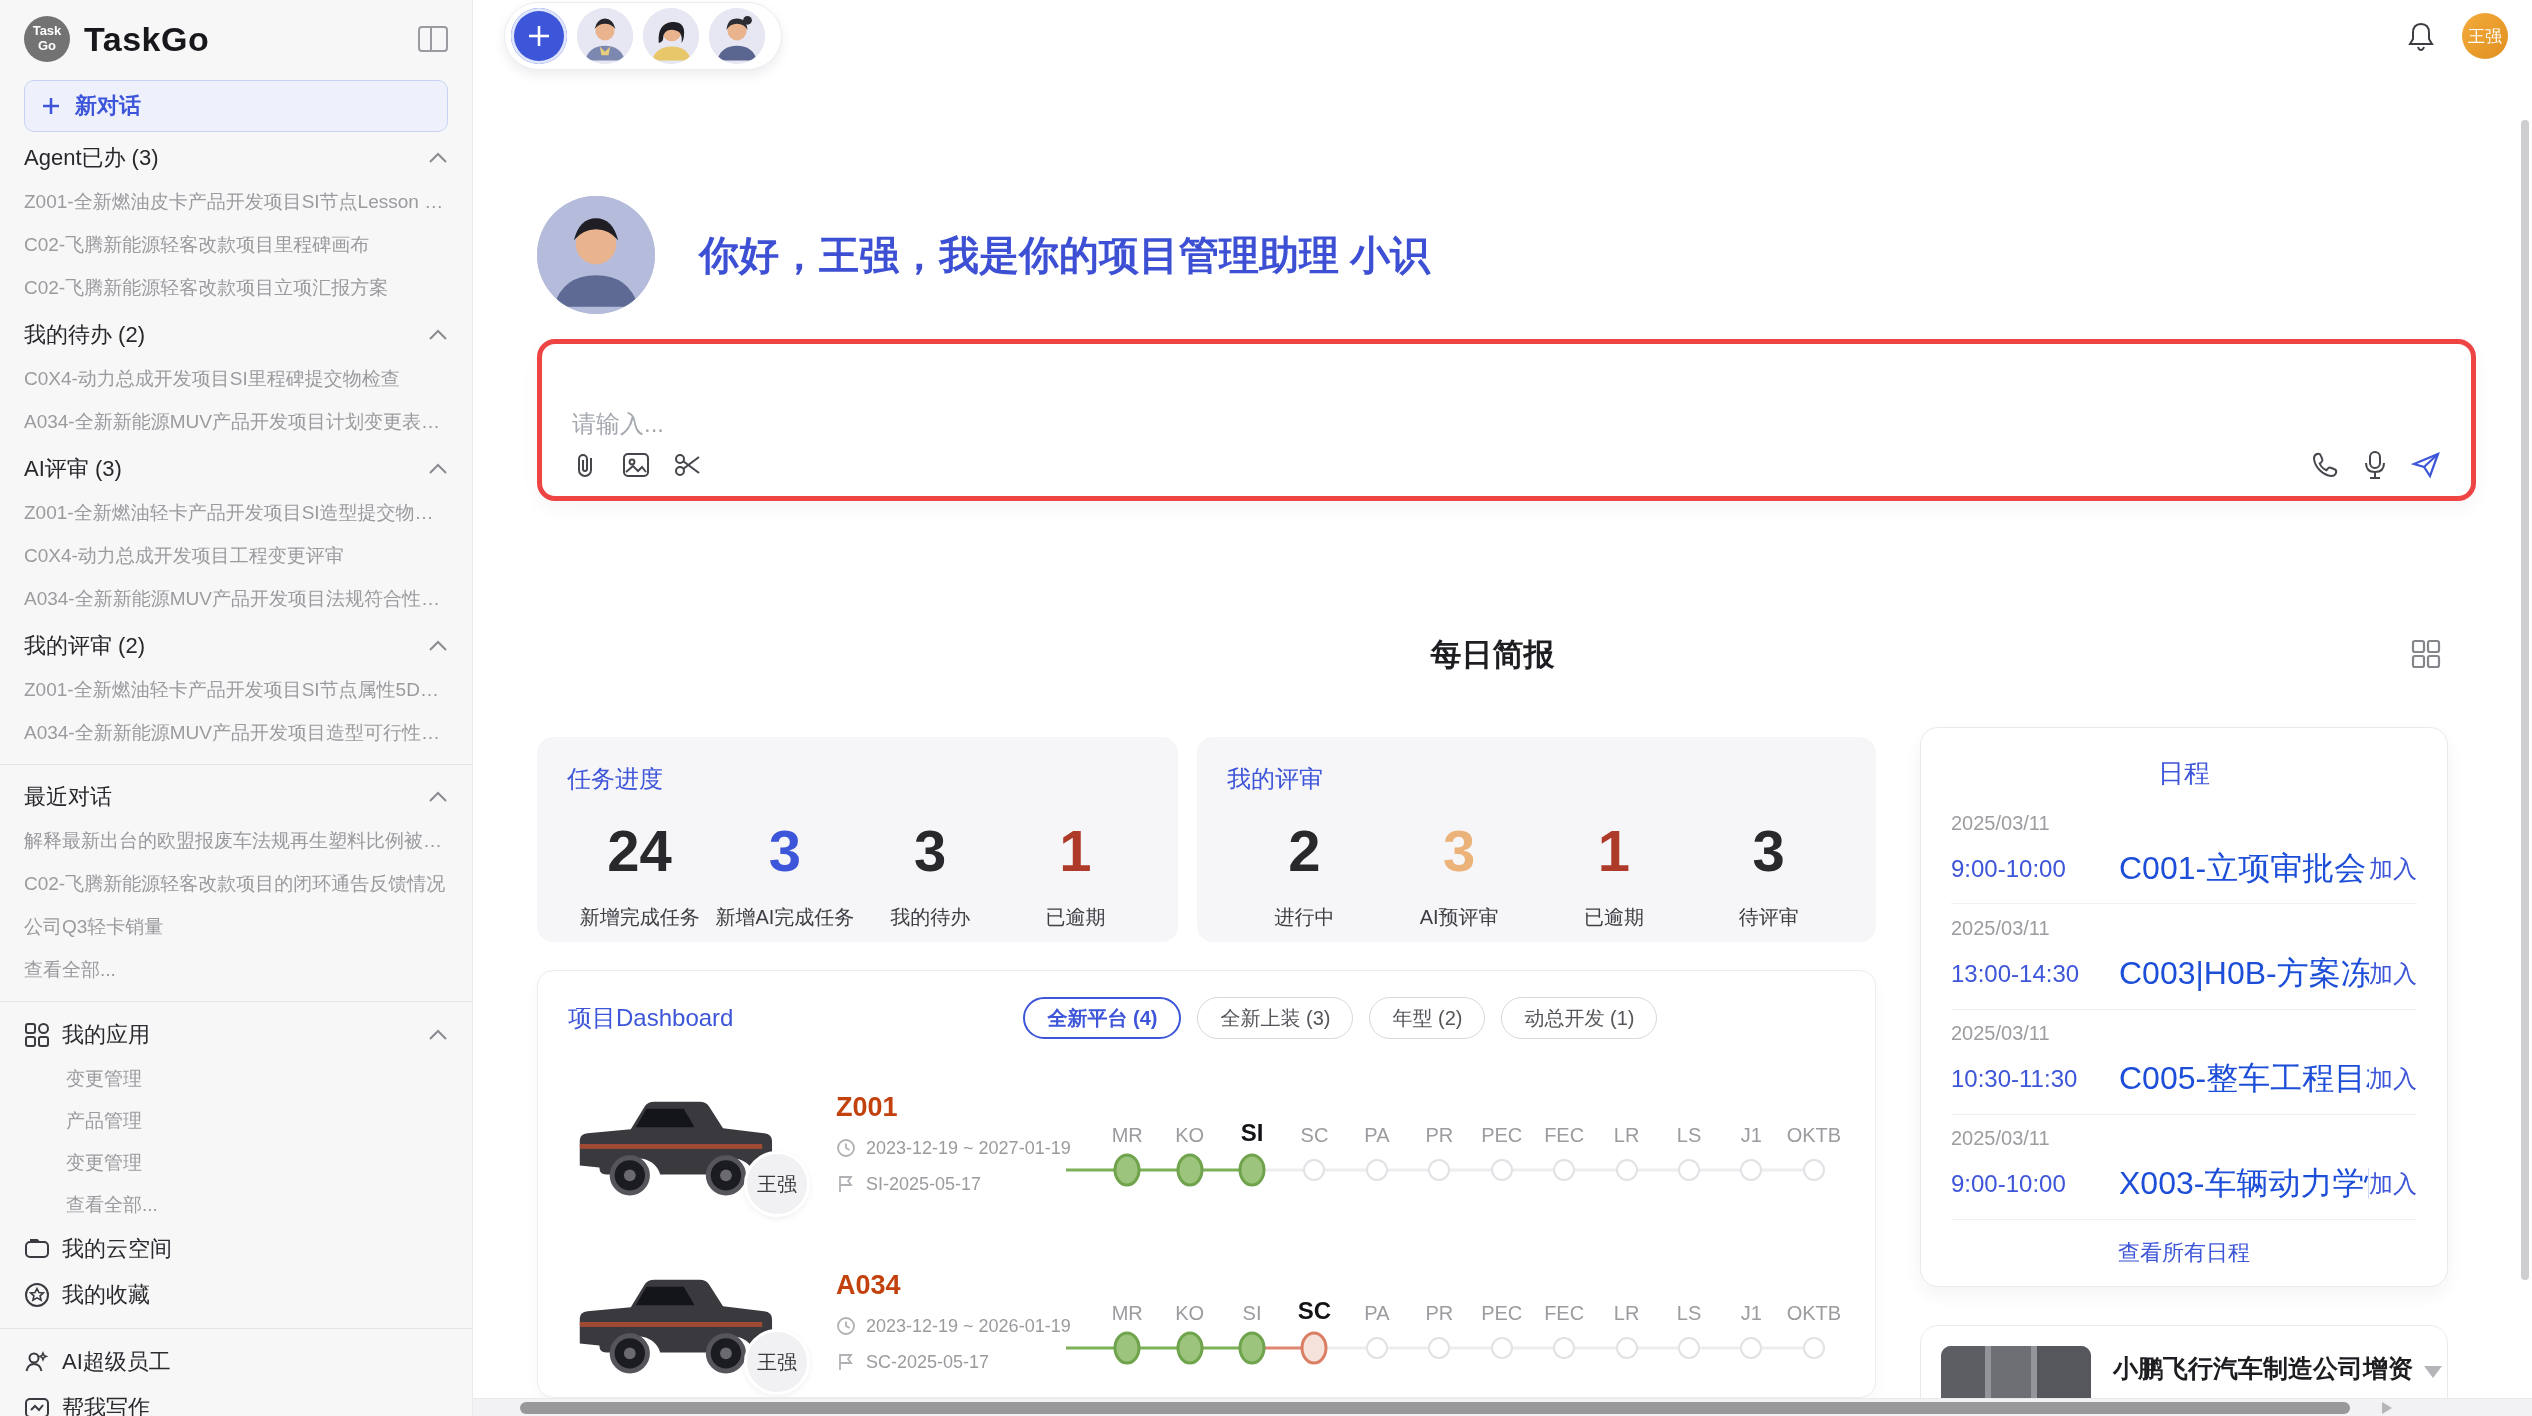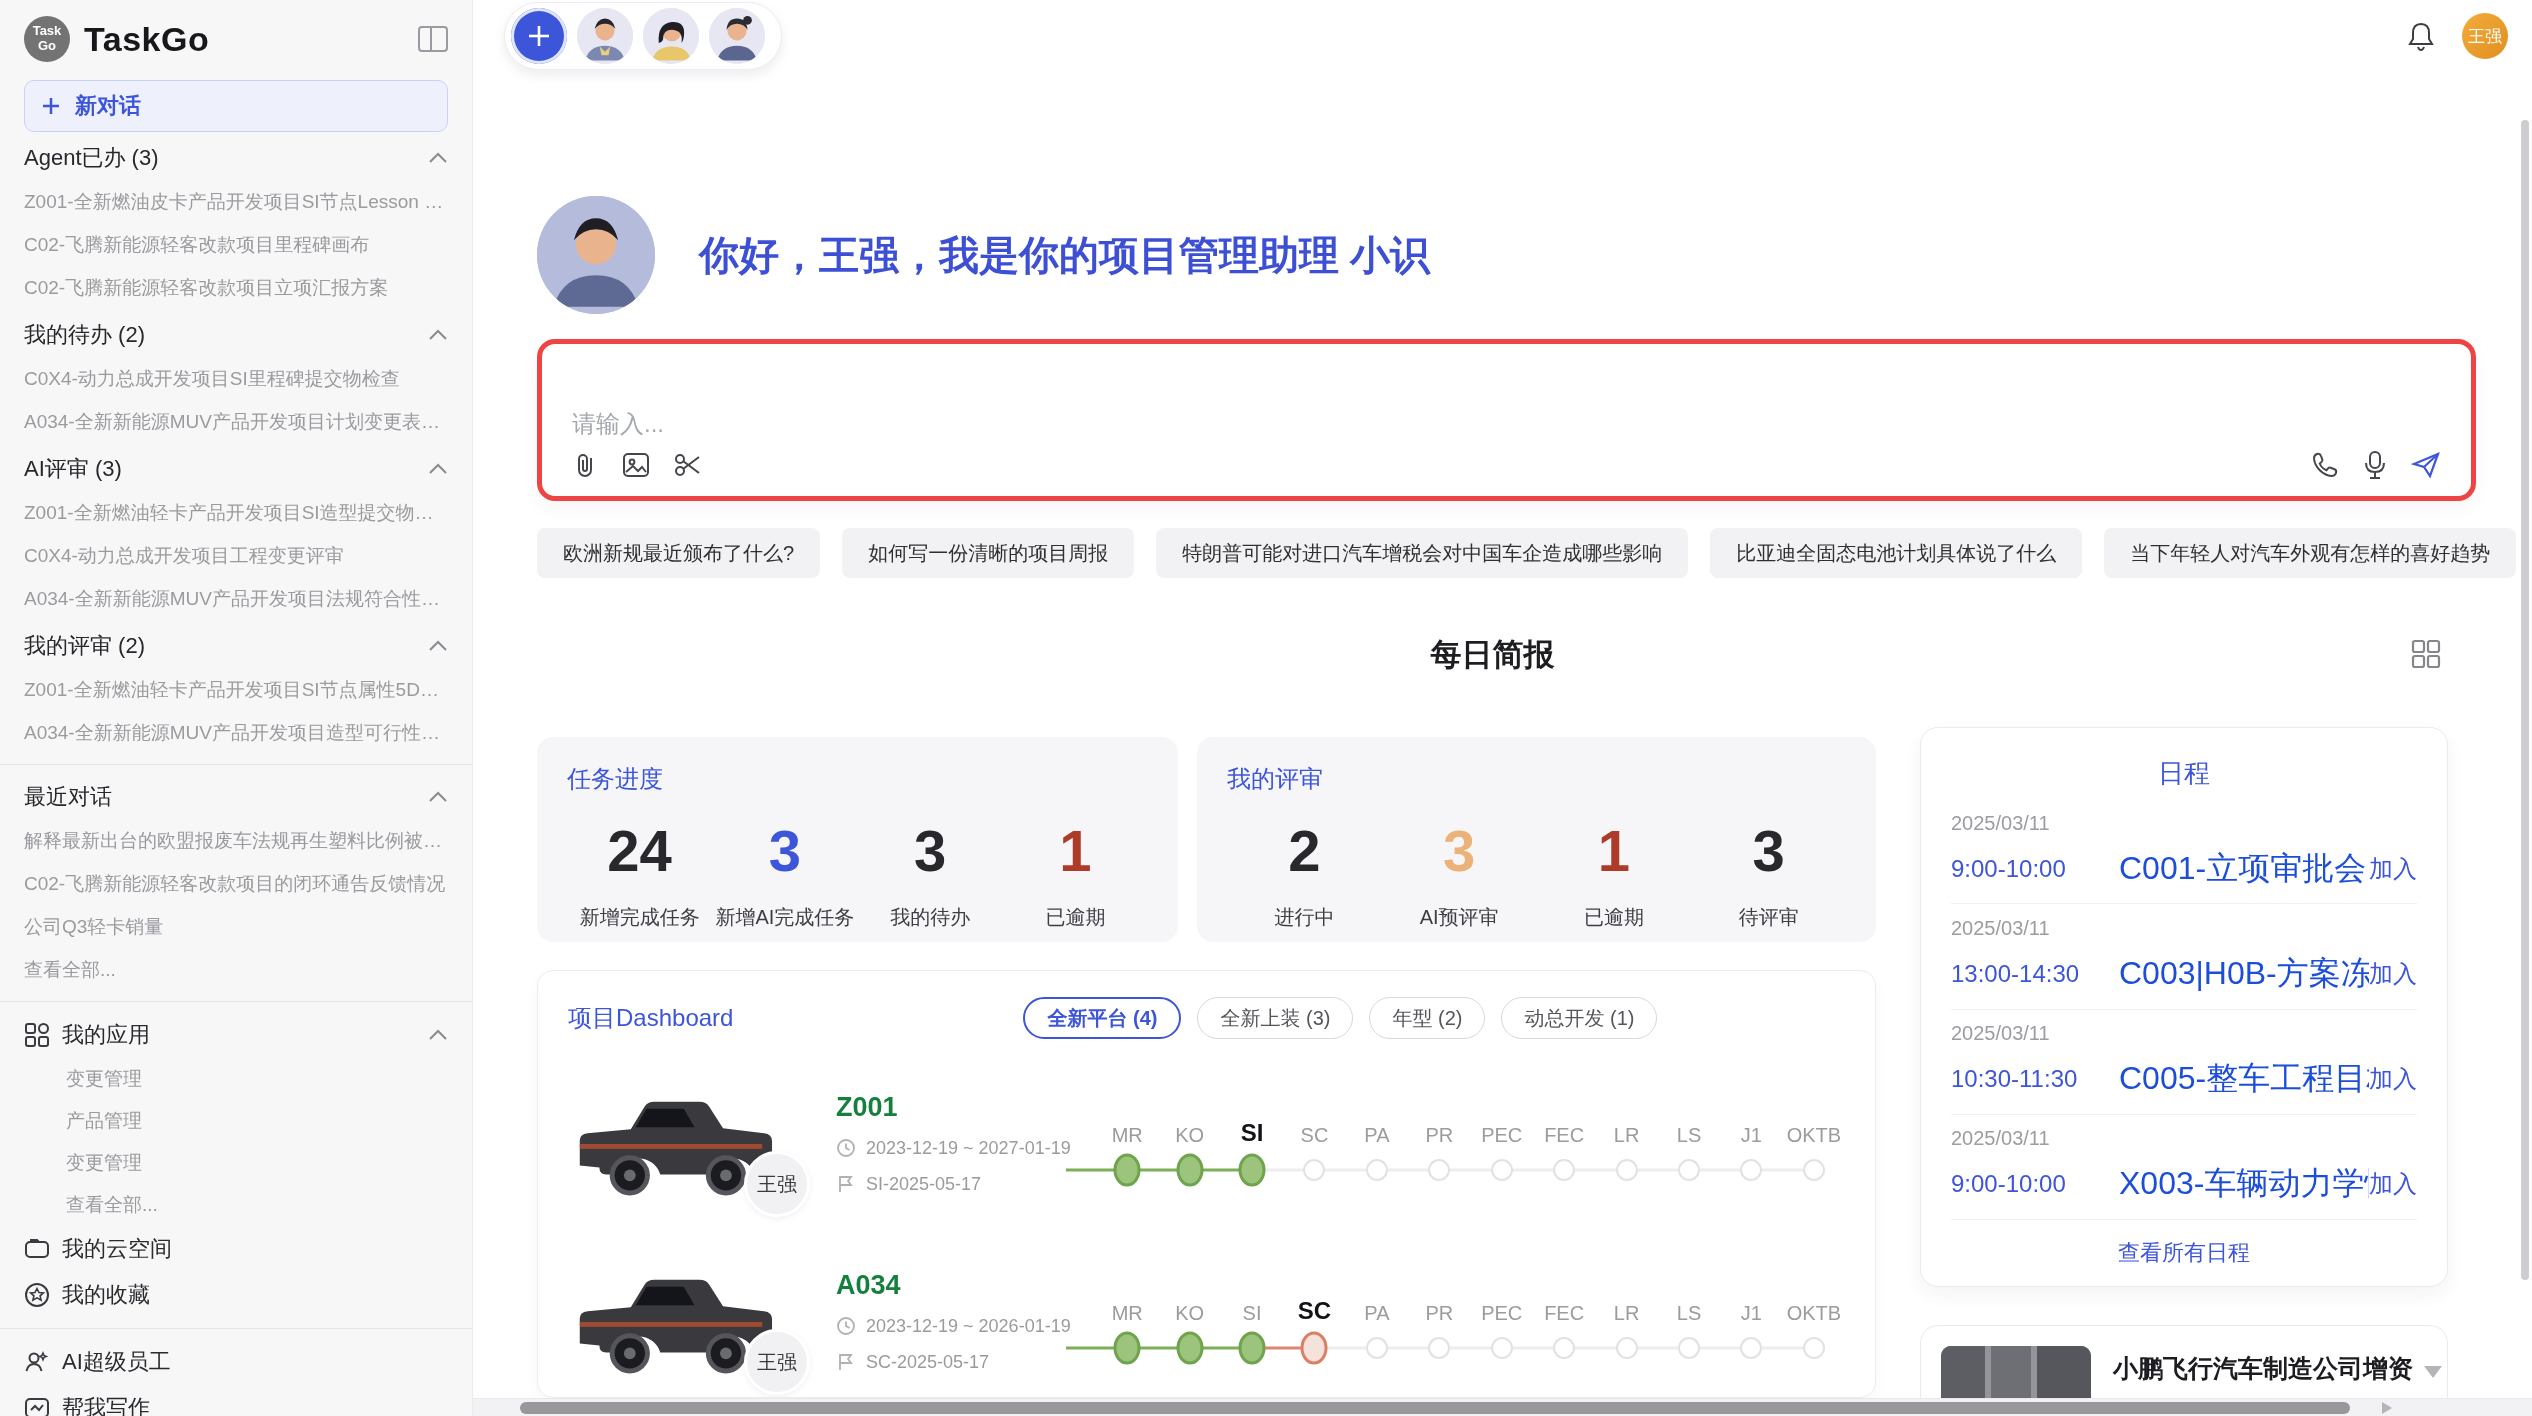--- a/index.html
+++ b/index.html
@@ -92,21 +92,21 @@
   .tabs { display:flex; gap:16px; margin-left:290px; }
   .tab { height:42px; padding:0 22px; border:1px solid #d8d8dd; border-radius:22px;
     display:flex; align-items:center; font-size:20px; color:#55555b; background:#fff; cursor:pointer; }
   .tab[data-state="active"] { border:2px solid #3D55D8; color:#3D55D8; font-weight:700; }
   .proj-row { display:flex; align-items:center; margin-top:30px; height:148px; }
   .truck { width:206px; height:132px; position:relative; flex-shrink:0; }
   .owner-chip { position:absolute; right:-36px; bottom:-8px; width:66px; height:66px; border-radius:50%;
     background:#f1f1f3; border:3px solid #fff; display:flex; align-items:center; justify-content:center;
     font-size:20px; color:#3a3a3f; box-shadow:0 2px 6px rgba(0,0,0,.06); }
   .proj-info { margin-left:62px; width:252px; flex-shrink:0; }
-  .proj-code { font-size:27px; font-weight:800; color:#15803d; }
+  .proj-code { font-size:27px; font-weight:800; color:#c2410c; }
   .proj-meta { display:flex; align-items:center; gap:10px; margin-top:15px; font-size:18px; color:#9b9b9f; }
   .milestones { flex:1; display:flex; margin-left:8px; margin-top:20px; }
   .ms { flex:1; text-align:center; }
   .ms-label { height:34px; display:flex; align-items:flex-end; justify-content:center;
     font-size:20px; color:#9b9ba0; }
   .ms-label[data-state="active"] { font-size:24px; font-weight:800; color:#121217; }
   .ms-track { position:relative; height:46px; }
   .ms-seg { position:absolute; right:50%; left:-50%; top:50%; height:3px; transform:translateY(-50%); background:#ededf0; }
   .ms-seg[data-state="green"] { background:#7CB058; }
   .ms-seg[data-state="red"]   { background:#DD8671; }
@@ -414,33 +414,20 @@
       </span>
       <span class="tool">
         <svg width="30" height="28" viewBox="0 0 30 28" fill="none" stroke="#3D55D8" stroke-width="2.2">
             <path d="M3 13 L27 3 L19 25 L13 16 Z"></path>
             <line x1="13" y1="16" x2="27" y2="3"></line>
           </svg>
       </span>
     </div>
   </section>
 
-  <div class="chips">
-
-      <div class="chip">欧洲新规最近颁布了什么?</div>
-
-      <div class="chip">如何写一份清晰的项目周报</div>
-
-      <div class="chip">特朗普可能对进口汽车增税会对中国车企造成哪些影响</div>
-
-      <div class="chip">比亚迪全固态电池计划具体说了什么</div>
-
-      <div class="chip">当下年轻人对汽车外观有怎样的喜好趋势</div>
-
-  </div>
 
   <div class="daily-h">每日简报</div>
   <span class="daily-grid-icon">
     <svg width="32" height="32" viewBox="0 0 32 32" fill="none" stroke="#85858b" stroke-width="2.2">
       <rect x="3" y="3" width="11" height="11" rx="2"></rect>
         <rect x="18" y="3" width="11" height="11" rx="2"></rect>
       <rect x="3" y="18" width="11" height="11" rx="2"></rect>
         <rect x="18" y="18" width="11" height="11" rx="2"></rect>
     </svg>
   </span>

